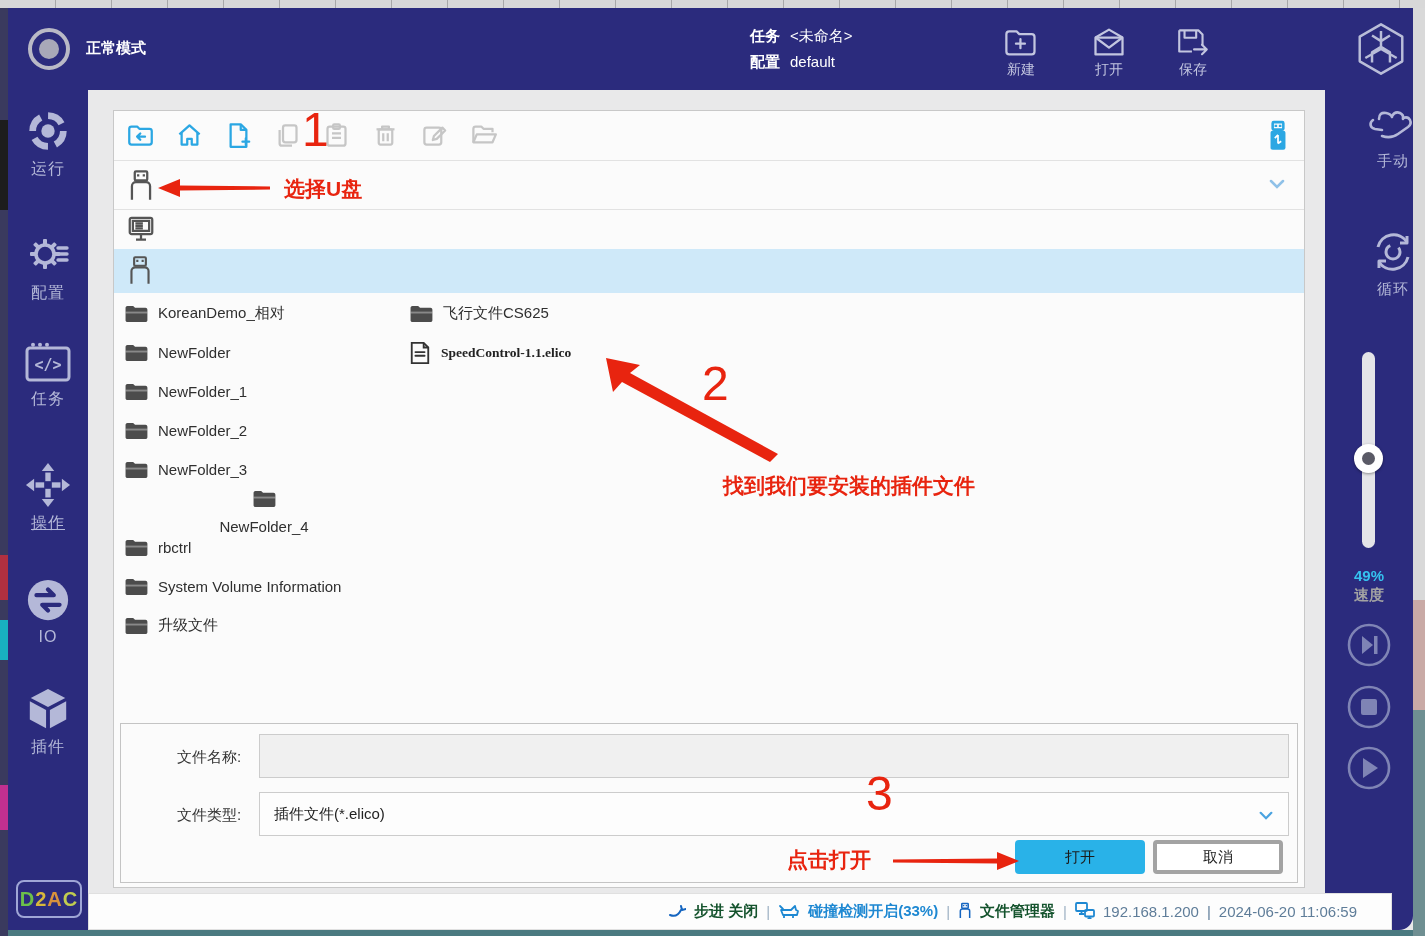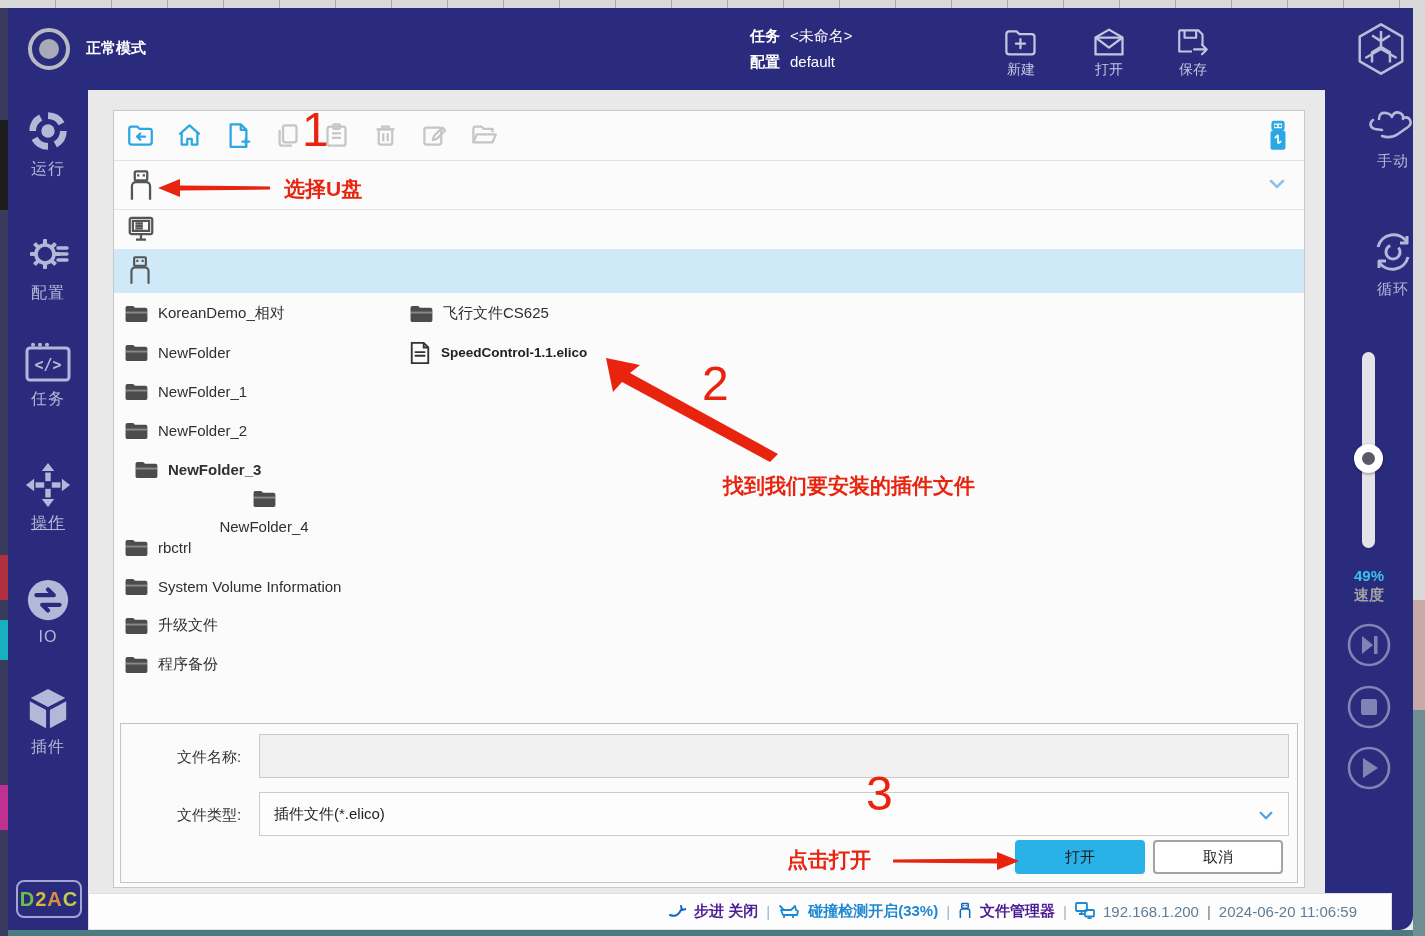--- a/index.html
+++ b/index.html
@@ -51,35 +51,35 @@
   .tbar{position:absolute;left:0;top:0;right:0;height:50px;border-bottom:1px solid #e2e2e2;
         display:flex;align-items:center;padding-left:13px;gap:22px;box-sizing:border-box;}
   .tbi{width:27px;height:27px;cursor:pointer;}
   .tb-usb{position:absolute;right:13px;top:9px;cursor:pointer;}
   .prow{position:absolute;left:0;top:50px;right:0;height:48px;border-bottom:1px solid #e2e2e2;}
   .prow .chev{position:absolute;right:18px;top:15px;}
   .drow1{position:absolute;left:0;top:99px;right:0;height:38px;}
   .drow2{position:absolute;left:0;top:138px;right:0;height:44px;background:#cfe9f9;}
   .frow{position:absolute;height:39px;display:flex;align-items:center;gap:10px;font-size:15px;color:#2f2f2f;cursor:pointer;}
   .frow svg{flex:0 0 auto;}
-  .file-bold{font-family:Liberation Sans, sans-serif;font-weight:bold;font-size:13.5px;color:#222;}
+  .file-bold{font-family:Liberation Serif, serif;font-weight:bold;font-size:13.5px;color:#222;}
   .fbox{position:absolute;left:6px;top:612px;width:1178px;height:160px;border:1px solid #c4c4c4;background:#fbfbfb;box-sizing:border-box;}
   .flabel{position:absolute;left:12px;font-size:15px;color:#333;margin-left:44px;}
   .finput{position:absolute;left:138px;right:8px;top:10px;height:44px;background:#f0f0f0;border:1px solid #ccc;box-sizing:border-box;}
   .fselect{position:absolute;left:138px;right:8px;top:68px;height:44px;background:#fdfdfd;border:1px solid #ccc;box-sizing:border-box;cursor:pointer;}
   .fselect .val{position:absolute;left:14px;top:12px;font-size:15px;color:#222;}
   .fselect .chev{position:absolute;right:14px;top:14px;}
   .btn{position:absolute;bottom:8px;width:130px;height:34px;border-radius:4px;display:flex;align-items:center;justify-content:center;
        font-size:15px;color:#1b1b1b;cursor:pointer;box-sizing:border-box;}
   .btn-open{right:152px;background:#29b2e8;}
-  .btn-cancel{right:14px;background:#fff;border:2px solid #a3a3a3;}
+  .btn-cancel{right:14px;background:#fff;border:4px solid #a3a3a3;}
   
   .sbar{left:88px;top:893px;width:1304px;height:37px;background:#fdfdfd;border:1px solid #e0e0e0;box-sizing:border-box;
         display:flex;align-items:center;justify-content:flex-end;padding-right:34px;gap:8px;font-size:15px;}
-  .st-dark{color:#4c1d95;font-weight:bold;}
+  .st-dark{color:#14532d;font-weight:bold;}
   .st-bright{color:#1e88d2;font-weight:bold;}
   .st-gray{color:#5f7d99;}
   .st-sep{color:#9fb2c4;}
   
   .ann{color:#e8240f;z-index:50;}
   .ann-num{font-size:48px;line-height:1;}
   .ann-txt{font-size:21px;font-weight:bold;}
   svg.arrow{z-index:50;position:absolute;}
 </style>
 </head>
@@ -412,21 +412,21 @@
       </svg>
     <span>NewFolder_1</span>
   </div>
   <div class="frow" style="left:10px;top:300px;width:280px;">
     <svg width="24" height="19" viewBox="0 0 24 20" fill="#4c4c4c">
         <path d="M1 4c0-1.1.9-2 2-2h6l2 2h11c1.1 0 2 .9 2 2v11c0 1.1-.9 2-2 2H3c-1.1 0-2-.9-2-2z"></path>
         <path d="M1 8h23v2H1z" fill="#fbfbfb" opacity=".35"></path>
       </svg>
     <span>NewFolder_2</span>
   </div>
-  <div class="frow" style="left:20px;top:339px;width:280px;font-weight:bold;">
+  <div class="frow" style="left:10px;top:339px;width:280px;">
     <svg width="24" height="19" viewBox="0 0 24 20" fill="#4c4c4c">
         <path d="M1 4c0-1.1.9-2 2-2h6l2 2h11c1.1 0 2 .9 2 2v11c0 1.1-.9 2-2 2H3c-1.1 0-2-.9-2-2z"></path>
         <path d="M1 8h23v2H1z" fill="#fbfbfb" opacity=".35"></path>
       </svg>
     <span>NewFolder_3</span>
   </div>
   <div class="frow" style="left:10px;top:378px;width:280px;flex-direction:column;">
     <svg width="24" height="19" viewBox="0 0 24 20" fill="#4c4c4c">
         <path d="M1 4c0-1.1.9-2 2-2h6l2 2h11c1.1 0 2 .9 2 2v11c0 1.1-.9 2-2 2H3c-1.1 0-2-.9-2-2z"></path>
         <path d="M1 8h23v2H1z" fill="#fbfbfb" opacity=".35"></path>
@@ -446,27 +446,20 @@
         <path d="M1 8h23v2H1z" fill="#fbfbfb" opacity=".35"></path>
       </svg>
     <span>rbctrl</span>
   </div>
   <div class="frow" style="left:10px;top:495px;width:280px;">
     <svg width="24" height="19" viewBox="0 0 24 20" fill="#4c4c4c">
         <path d="M1 4c0-1.1.9-2 2-2h6l2 2h11c1.1 0 2 .9 2 2v11c0 1.1-.9 2-2 2H3c-1.1 0-2-.9-2-2z"></path>
         <path d="M1 8h23v2H1z" fill="#fbfbfb" opacity=".35"></path>
       </svg>
     <span>升级文件</span>
-  </div>
-  <div class="frow" style="left:10px;top:534px;width:280px;">
-    <svg width="24" height="19" viewBox="0 0 24 20" fill="#4c4c4c">
-        <path d="M1 4c0-1.1.9-2 2-2h6l2 2h11c1.1 0 2 .9 2 2v11c0 1.1-.9 2-2 2H3c-1.1 0-2-.9-2-2z"></path>
-        <path d="M1 8h23v2H1z" fill="#fbfbfb" opacity=".35"></path>
-      </svg>
-    <span>程序备份</span>
   </div>
 
   <div class="frow" style="left:295px;top:183px;width:300px;">
     <svg width="24" height="19" viewBox="0 0 24 20" fill="#4c4c4c">
         <path d="M1 4c0-1.1.9-2 2-2h6l2 2h11c1.1 0 2 .9 2 2v11c0 1.1-.9 2-2 2H3c-1.1 0-2-.9-2-2z"></path>
         <path d="M1 8h23v2H1z" fill="#fbfbfb" opacity=".35"></path>
       </svg>
     <span>飞行文件CS625</span>
   </div>
   <div class="frow" style="left:295px;top:222px;width:330px;">

